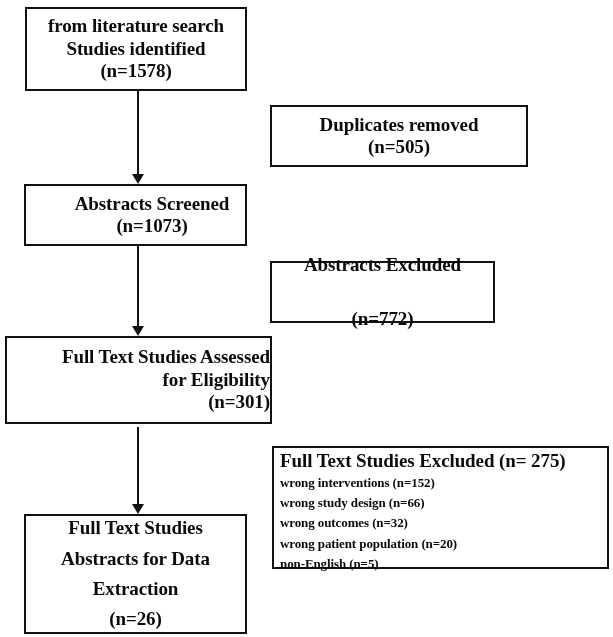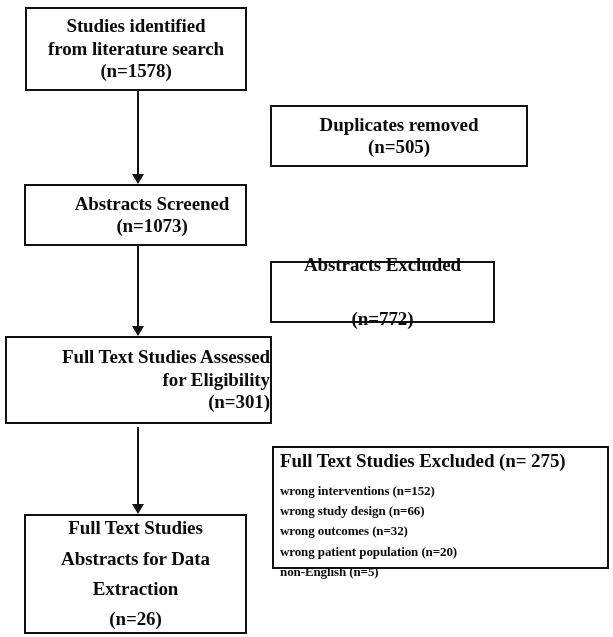--- a/index.html
+++ b/index.html
@@ -53,21 +53,21 @@
     align-items: flex-start;
     justify-content: flex-start;
     padding: 3px 0 0 6px;
     text-align: left;
   }
   #box-ft-excluded .excl-title {
     font-size: 19px;
     font-weight: bold;
     white-space: nowrap;
     line-height: 1.1;
-    margin-bottom: 9px;
+    margin-bottom: 1px;
   }
   #box-ft-excluded .excl-item {
     font-size: 13px;
     font-weight: bold;
     white-space: nowrap;
     line-height: 1.56;
   }
 
   
   .arrow {
@@ -90,22 +90,22 @@
   #arrow-1 { left: 137px; top: 91px;  height: 84px; }
   #arrow-2 { left: 137px; top: 246px; height: 81px; }
   #arrow-3 { left: 137px; top: 427px; height: 78px; }
 </style>
 </head>
 <body>
 
 <div id="canvas">
 
   <div class="box" id="box-identified">
+    <span class="line">from literature search</span>
     <span class="line">Studies identified</span>
-    <span class="line">from literature search</span>
     <span class="line">(n=1578)</span>
   </div>
 
   <div class="arrow" id="arrow-1"></div>
 
   <div class="box" id="box-duplicates">
     <span class="line">Duplicates removed</span>
     <span class="line">(n=505)</span>
   </div>
 

